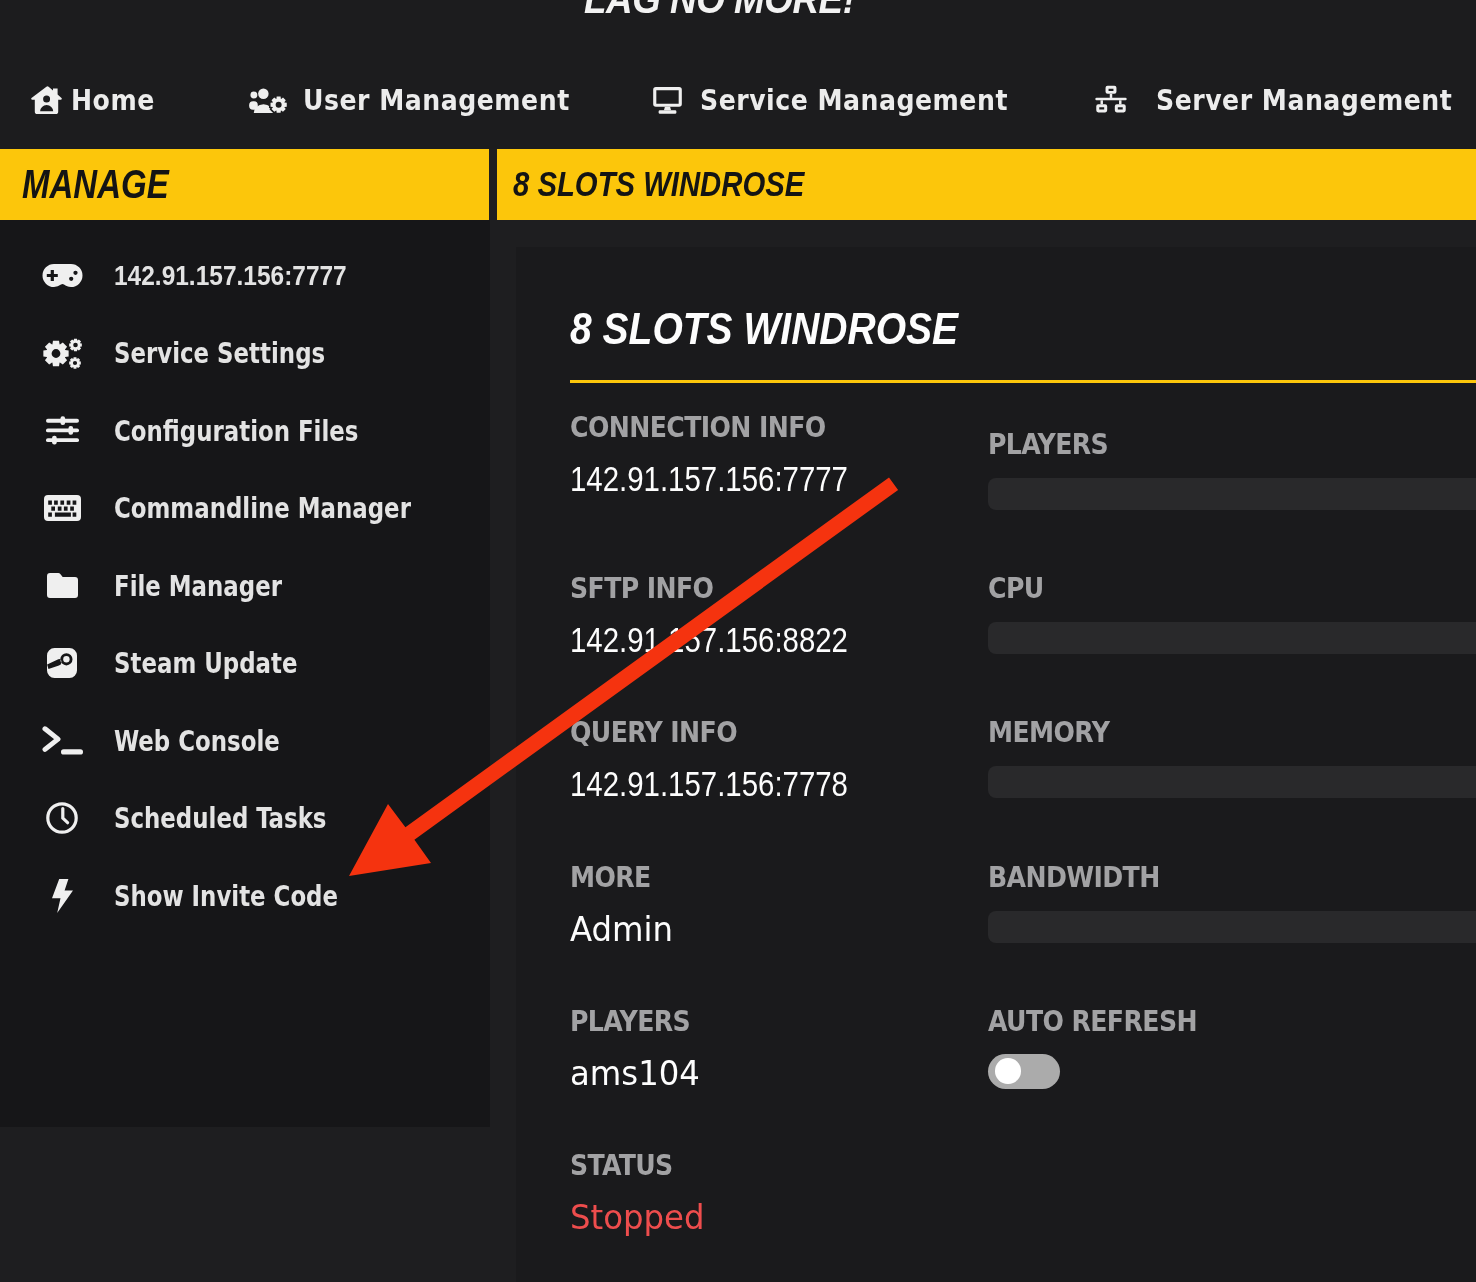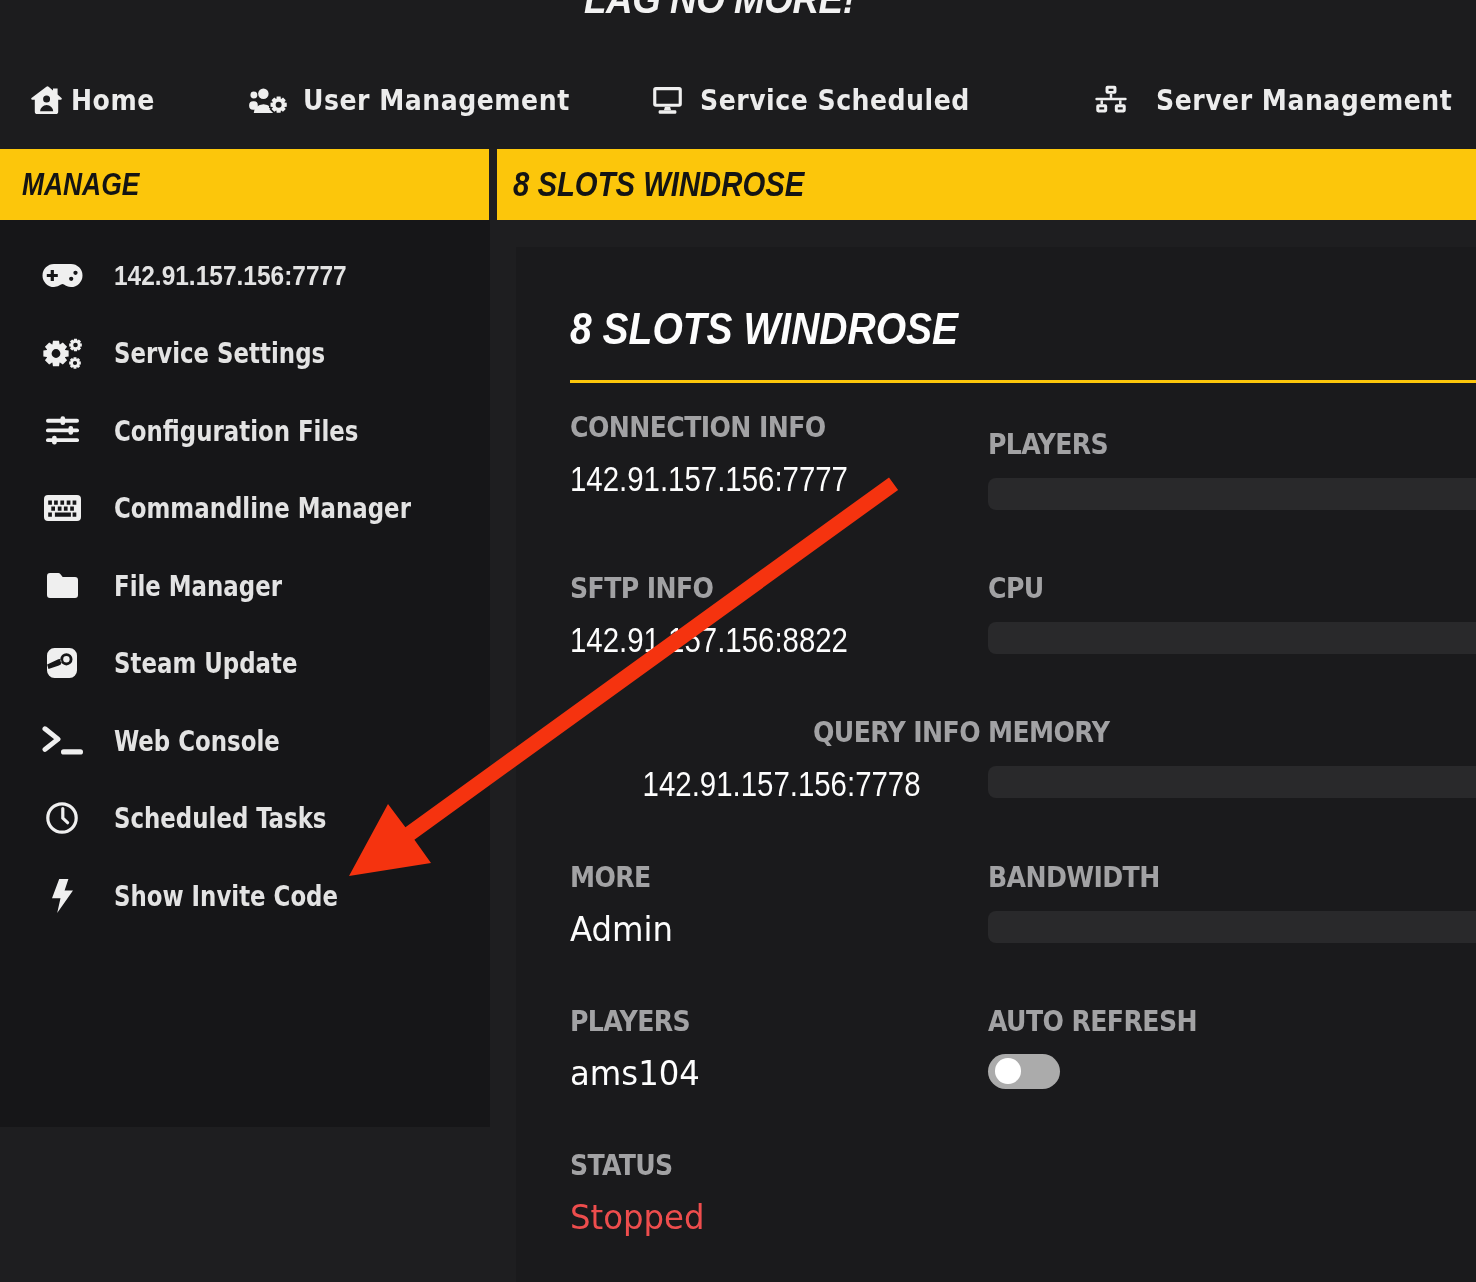--- a/index.html
+++ b/index.html
@@ -35,21 +35,21 @@
   .nav-item{
     position:absolute;top:82px;height:36px;
     display:flex;align-items:center;gap:16px;
     color:var(--navtext);cursor:pointer;
   }
   .nav-item .label{font-family:"DejaVu Sans Condensed","DejaVu Sans",sans-serif;font-size:28px;font-weight:700;white-space:nowrap;letter-spacing:0.5px;}
   .nav-item svg{display:block;}
   .yellow-head{
     position:absolute;top:149px;height:71px;background:var(--yellow);
     display:flex;align-items:center;
-    font-style:italic;font-weight:700;font-size:32px;letter-spacing:0;
+    font-style:italic;font-weight:700;font-size:40px;letter-spacing:0;
     color:var(--onyellow);white-space:nowrap;
   }
   .yellow-head span{display:inline-block;transform:scaleX(0.825);transform-origin:left center;}
   #manage-head{left:0;width:489px;padding-left:22px;}
   #panel-head{left:497px;width:979px;padding-left:16px;font-size:35.5px;}
   .sidebar{
     position:absolute;left:0;top:220px;width:490px;height:907px;
     background:var(--sidebar);
   }
   .sidebar ul{list-style:none;padding:17px 0 0 40px;}
@@ -128,21 +128,21 @@
       <span class="label">User Management</span>
     </div>
     <div class="nav-item" style="left: 651px; gap: 16px;">
       <span class="icon">
         <svg width="33" height="30" viewBox="0 0 24 22">
           <path fill="#efefef" fill-rule="evenodd" d="M3.5 1.5 a2 2 0 0 0 -2 2 V14 a2 2 0 0 0 2 2 h17 a2 2 0 0 0 2 -2 V3.5 a2 2 0 0 0 -2 -2 Z M3.8 3.8 h16.4 v9.9 H3.8 Z"></path>
           <path fill="#efefef" d="M10.1 16 h3.8 l.7 2.6 h-5.2 Z"></path>
           <rect fill="#efefef" x="5.5" y="18.6" width="13" height="2.5" rx="0.9"></rect>
         </svg>
       </span>
-      <span class="label">Service Scheduled</span>
+      <span class="label">Service Management</span>
     </div>
     <div class="nav-item" style="left: 1093px; gap: 27px;">
       <span class="icon">
         <svg width="36" height="30" viewBox="0 0 26 22">
           <path fill="#efefef" fill-rule="evenodd" d="M10.5 0.5 h5 a1.5 1.5 0 0 1 1.5 1.5 v3 a1.5 1.5 0 0 1 -1.5 1.5 h-5 A1.5 1.5 0 0 1 9 5 V2 a1.5 1.5 0 0 1 1.5 -1.5 Z M11.2 2.7 h3.6 v1.7 h-3.6 Z"></path>
           <rect fill="#efefef" x="12.1" y="6.5" width="1.8" height="3"></rect>
           <rect fill="#efefef" x="1.5" y="9.4" width="23" height="1.8" rx="0.9"></rect>
           <rect fill="#efefef" x="5.3" y="11.2" width="1.8" height="3"></rect>
           <rect fill="#efefef" x="18.9" y="11.2" width="1.8" height="3"></rect>
           <path fill="#efefef" fill-rule="evenodd" d="M3.7 14.1 h5 a1.5 1.5 0 0 1 1.5 1.5 v3 a1.5 1.5 0 0 1 -1.5 1.5 h-5 a1.5 1.5 0 0 1 -1.5 -1.5 v-3 a1.5 1.5 0 0 1 1.5 -1.5 Z M4.4 16.3 h3.6 v1.7 H4.4 Z"></path>
@@ -252,21 +252,21 @@
   <div class="panel-underline"></div>
   <div id="info-col">
       <div class="group info-group" style="top: 164px;">
         <div class="glabel">CONNECTION INFO</div>
         <div class="gvalue">142.91.157.156:7777</div>
       </div>
       <div class="group info-group" style="top: 325.2px;">
         <div class="glabel">SFTP INFO</div>
         <div class="gvalue">142.91.157.156:8822</div>
       </div>
-      <div class="group info-group" style="top: 469.4px; text-align: right;">
+      <div class="group info-group" style="top: 469.4px;">
         <div class="glabel">QUERY INFO</div>
         <div class="gvalue">142.91.157.156:7778</div>
       </div>
       <div class="group info-group" style="top: 613.6px;">
         <div class="glabel">MORE</div>
         <div class="gvalue">Admin</div>
       </div>
       <div class="group info-group" style="top: 757.8px;">
         <div class="glabel">PLAYERS</div>
         <div class="gvalue">ams104</div>

